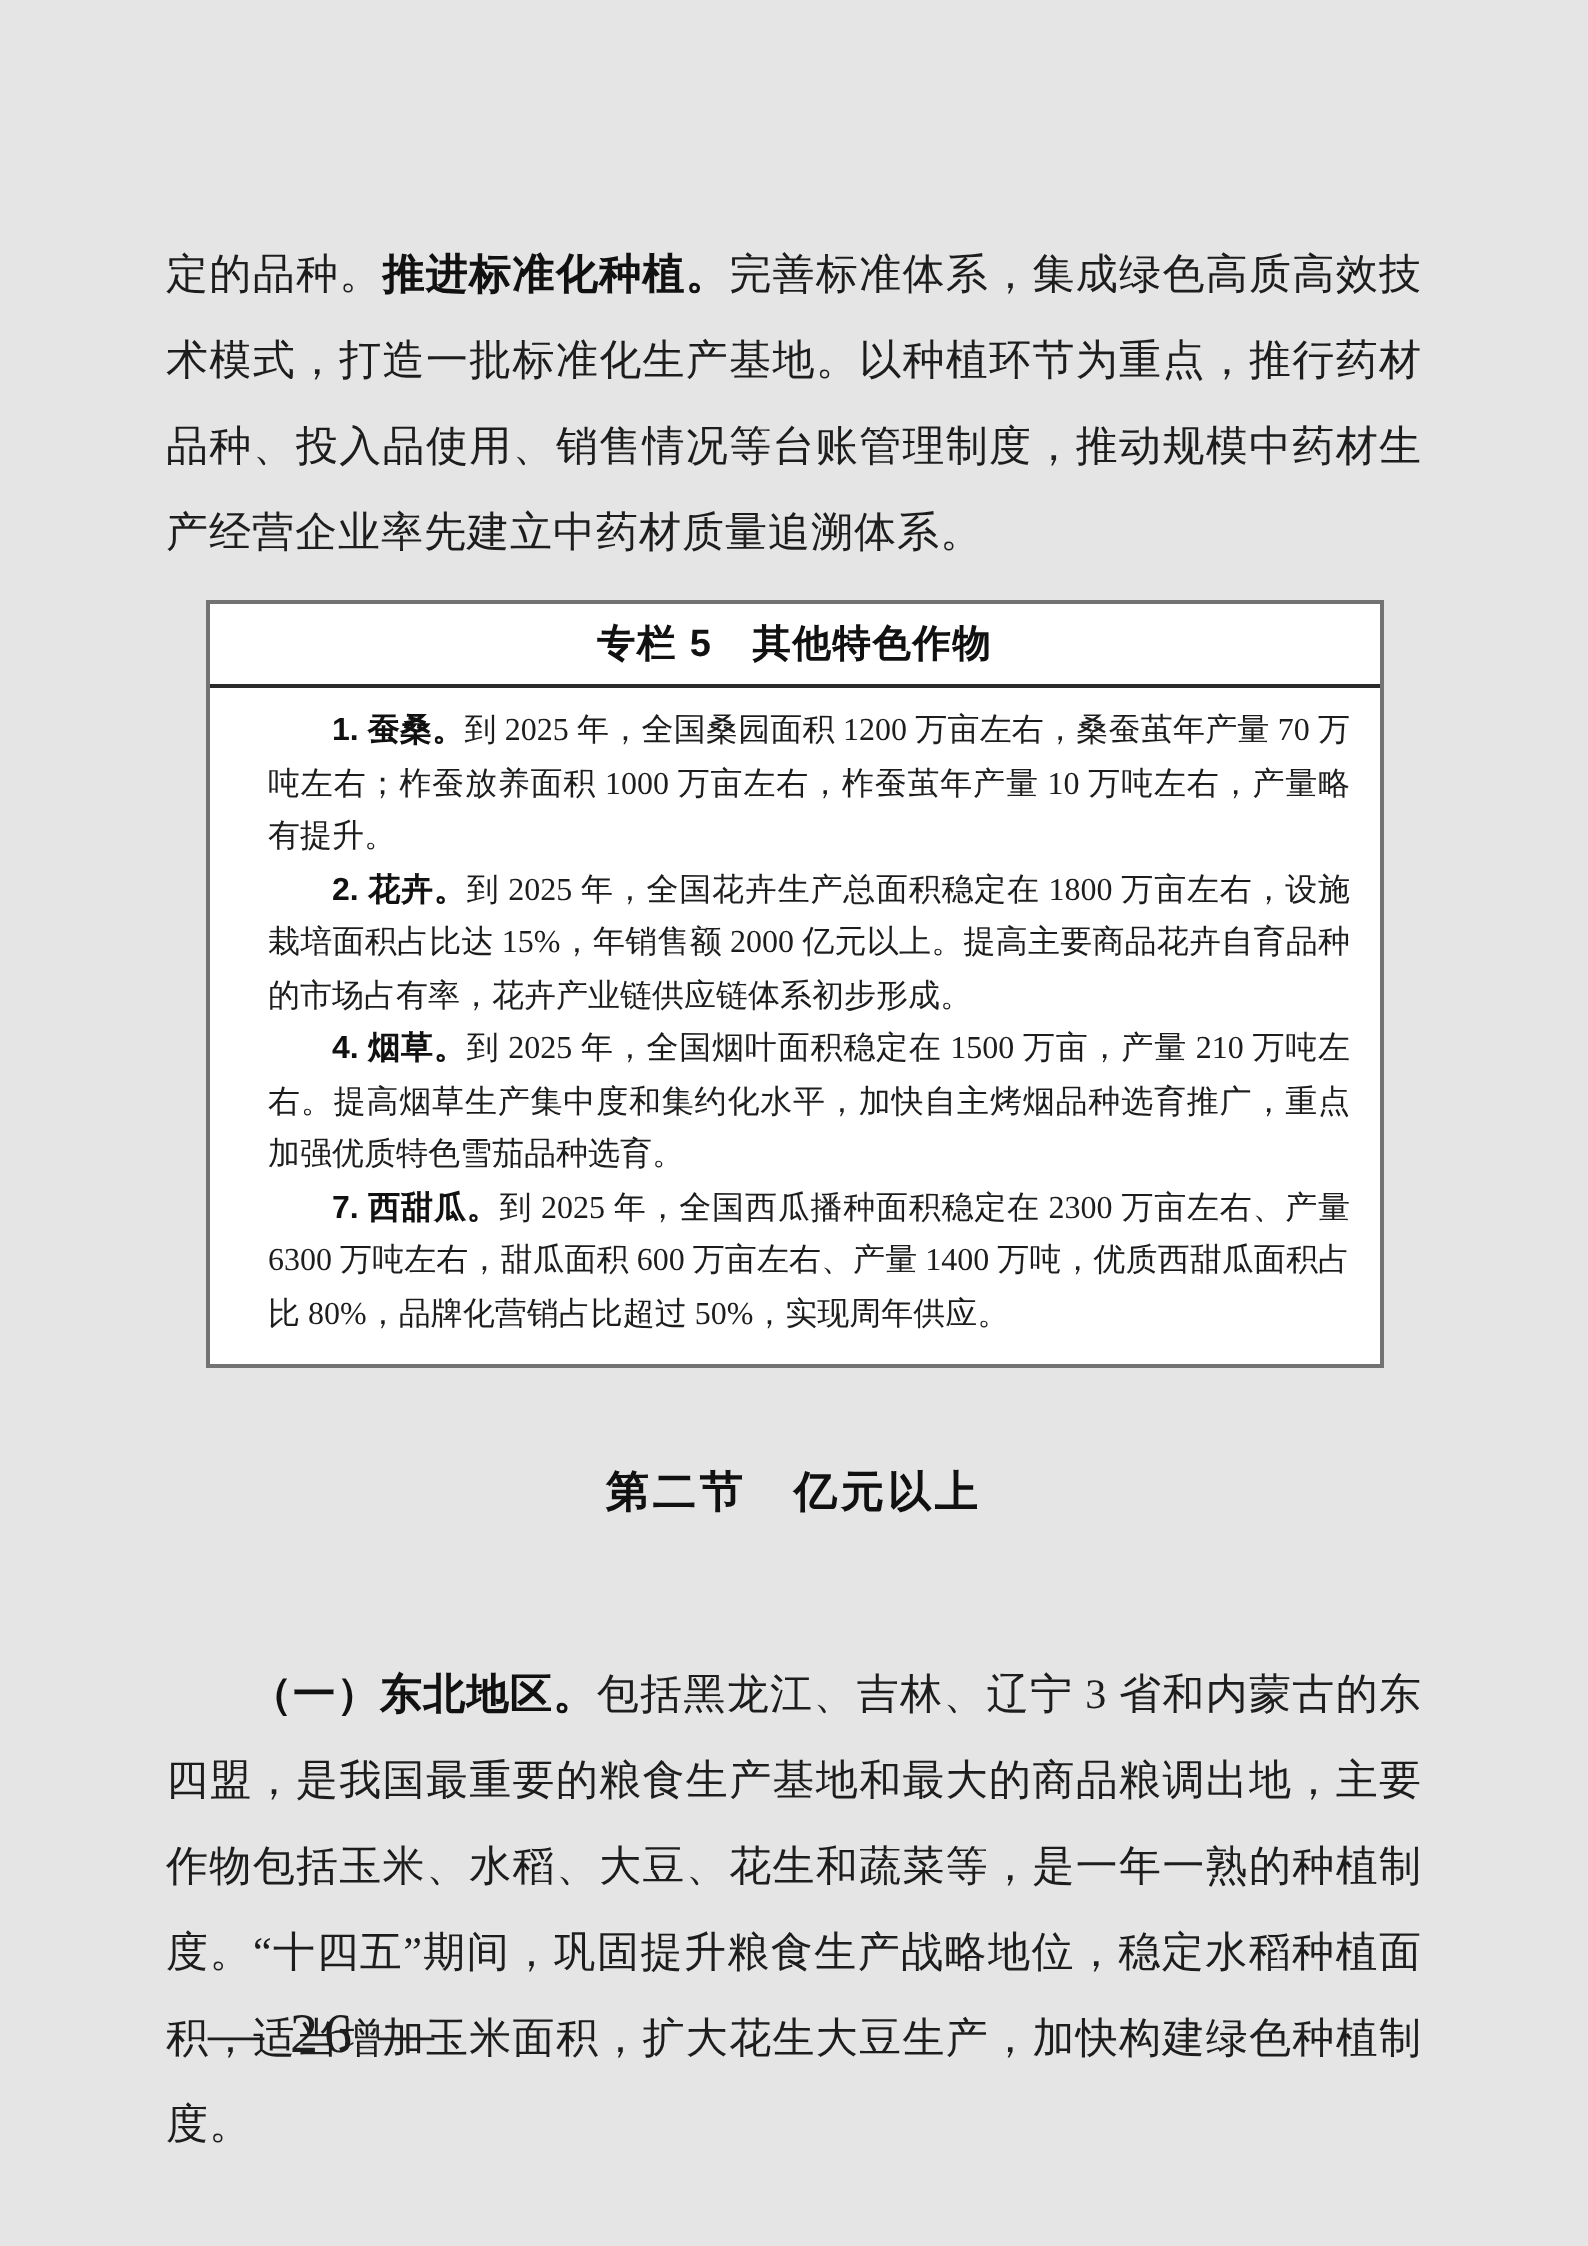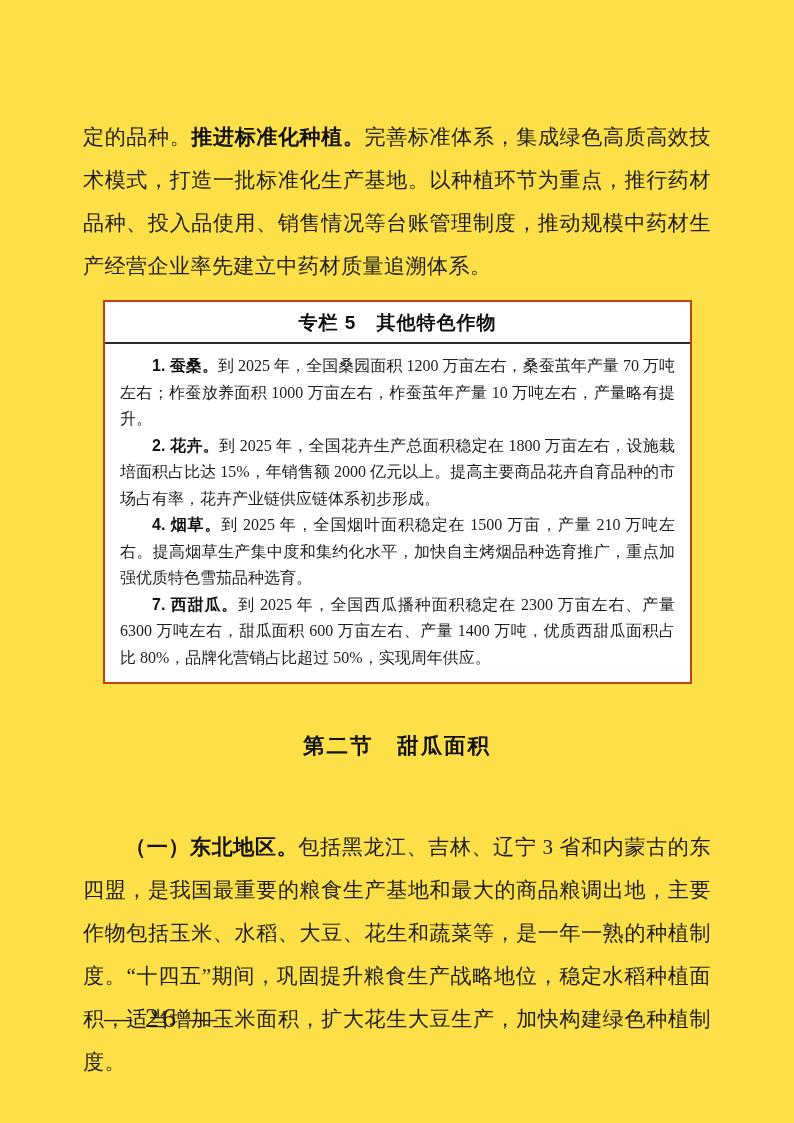--- a/index.html
+++ b/index.html
@@ -4,21 +4,21 @@
 <style>
   html, body {
     margin: 0;
     padding: 0;
     background: #ffffff;
   }
   .page {
     position: relative;
     width: 794px;
     height: 1123px;
-    background: #fde047;
+    background: #e5e5e5;
     font-family: "Liberation Serif", "DejaVu Serif", serif;
     color: #1d1d1d;
     overflow: hidden;
   }
   .body-para {
     position: absolute;
     left: 83px;
     width: 628px;
     margin: 0;
     font-size: 21px;
@@ -32,36 +32,37 @@
   .bold-phrase {
     font-weight: 700;
     color: #111;
   }
   .callout-box {
     position: absolute;
     left: 103px;
     top: 300px;
     width: 589px;
     box-sizing: border-box;
-    border: 2px solid #c2410c;
+    border: 2px solid #737373;
     background: #ffffff;
   }
   .box-header {
     font-family: "Liberation Sans", "DejaVu Sans", sans-serif;
     font-weight: 700;
     font-size: 19px;
     line-height: 23px;
     text-align: center;
     padding: 9px 6px 8px 6px;
     border-bottom: 2px solid #2a2a2a;
     letter-spacing: 1px;
     color: #111;
   }
   .box-body {
     padding: 9px 15px 11px 15px;
+    margin-left: 14px;
   }
   .box-item {
     margin: 0;
     font-size: 16px;
     line-height: 26.5px;
     text-align: justify;
     text-justify: inter-ideograph;
     text-indent: 2em;
     color: #1d1d1d;
   }
@@ -101,19 +102,19 @@
   <div class="callout-box">
     <div class="box-header">专栏 5　其他特色作物</div>
     <div class="box-body">
       <p class="box-item"><span class="item-label">1. 蚕桑。</span><span>到 2025 年，全国桑园面积 1200 万亩左右，桑蚕茧年产量 70 万吨左右；柞蚕放养面积 1000 万亩左右，柞蚕茧年产量 10 万吨左右，产量略有提升。</span></p>
       <p class="box-item"><span class="item-label">2. 花卉。</span><span>到 2025 年，全国花卉生产总面积稳定在 1800 万亩左右，设施栽培面积占比达 15%，年销售额 2000 亿元以上。提高主要商品花卉自育品种的市场占有率，花卉产业链供应链体系初步形成。</span></p>
       <p class="box-item"><span class="item-label">4. 烟草。</span><span>到 2025 年，全国烟叶面积稳定在 1500 万亩，产量 210 万吨左右。提高烟草生产集中度和集约化水平，加快自主烤烟品种选育推广，重点加强优质特色雪茄品种选育。</span></p>
       <p class="box-item"><span class="item-label">7. 西甜瓜。</span><span>到 2025 年，全国西瓜播种面积稳定在 2300 万亩左右、产量 6300 万吨左右，甜瓜面积 600 万亩左右、产量 1400 万吨，优质西甜瓜面积占比 80%，品牌化营销占比超过 50%，实现周年供应。</span></p>
     </div>
   </div>
 
-  <h2 class="section-heading">第二节　甜瓜面积</h2>
+  <h2 class="section-heading">第二节　亿元以上</h2>
 
   <p class="body-para para-northeast"><span class="bold-phrase">（一）东北地区。</span><span>包括黑龙江、吉林、辽宁 3 省和内蒙古的东四盟，是我国最重要的粮食生产基地和最大的商品粮调出地，主要作物包括玉米、水稻、大豆、花生和蔬菜等，是一年一熟的种植制度。“十四五”期间，巩固提升粮食生产战略地位，稳定水稻种植面积，适当增加玉米面积，扩大花生大豆生产，加快构建绿色种植制度。</span></p>
 
   <div class="page-number">— 26 —</div>
 
 </div>
 
 </body></html>

